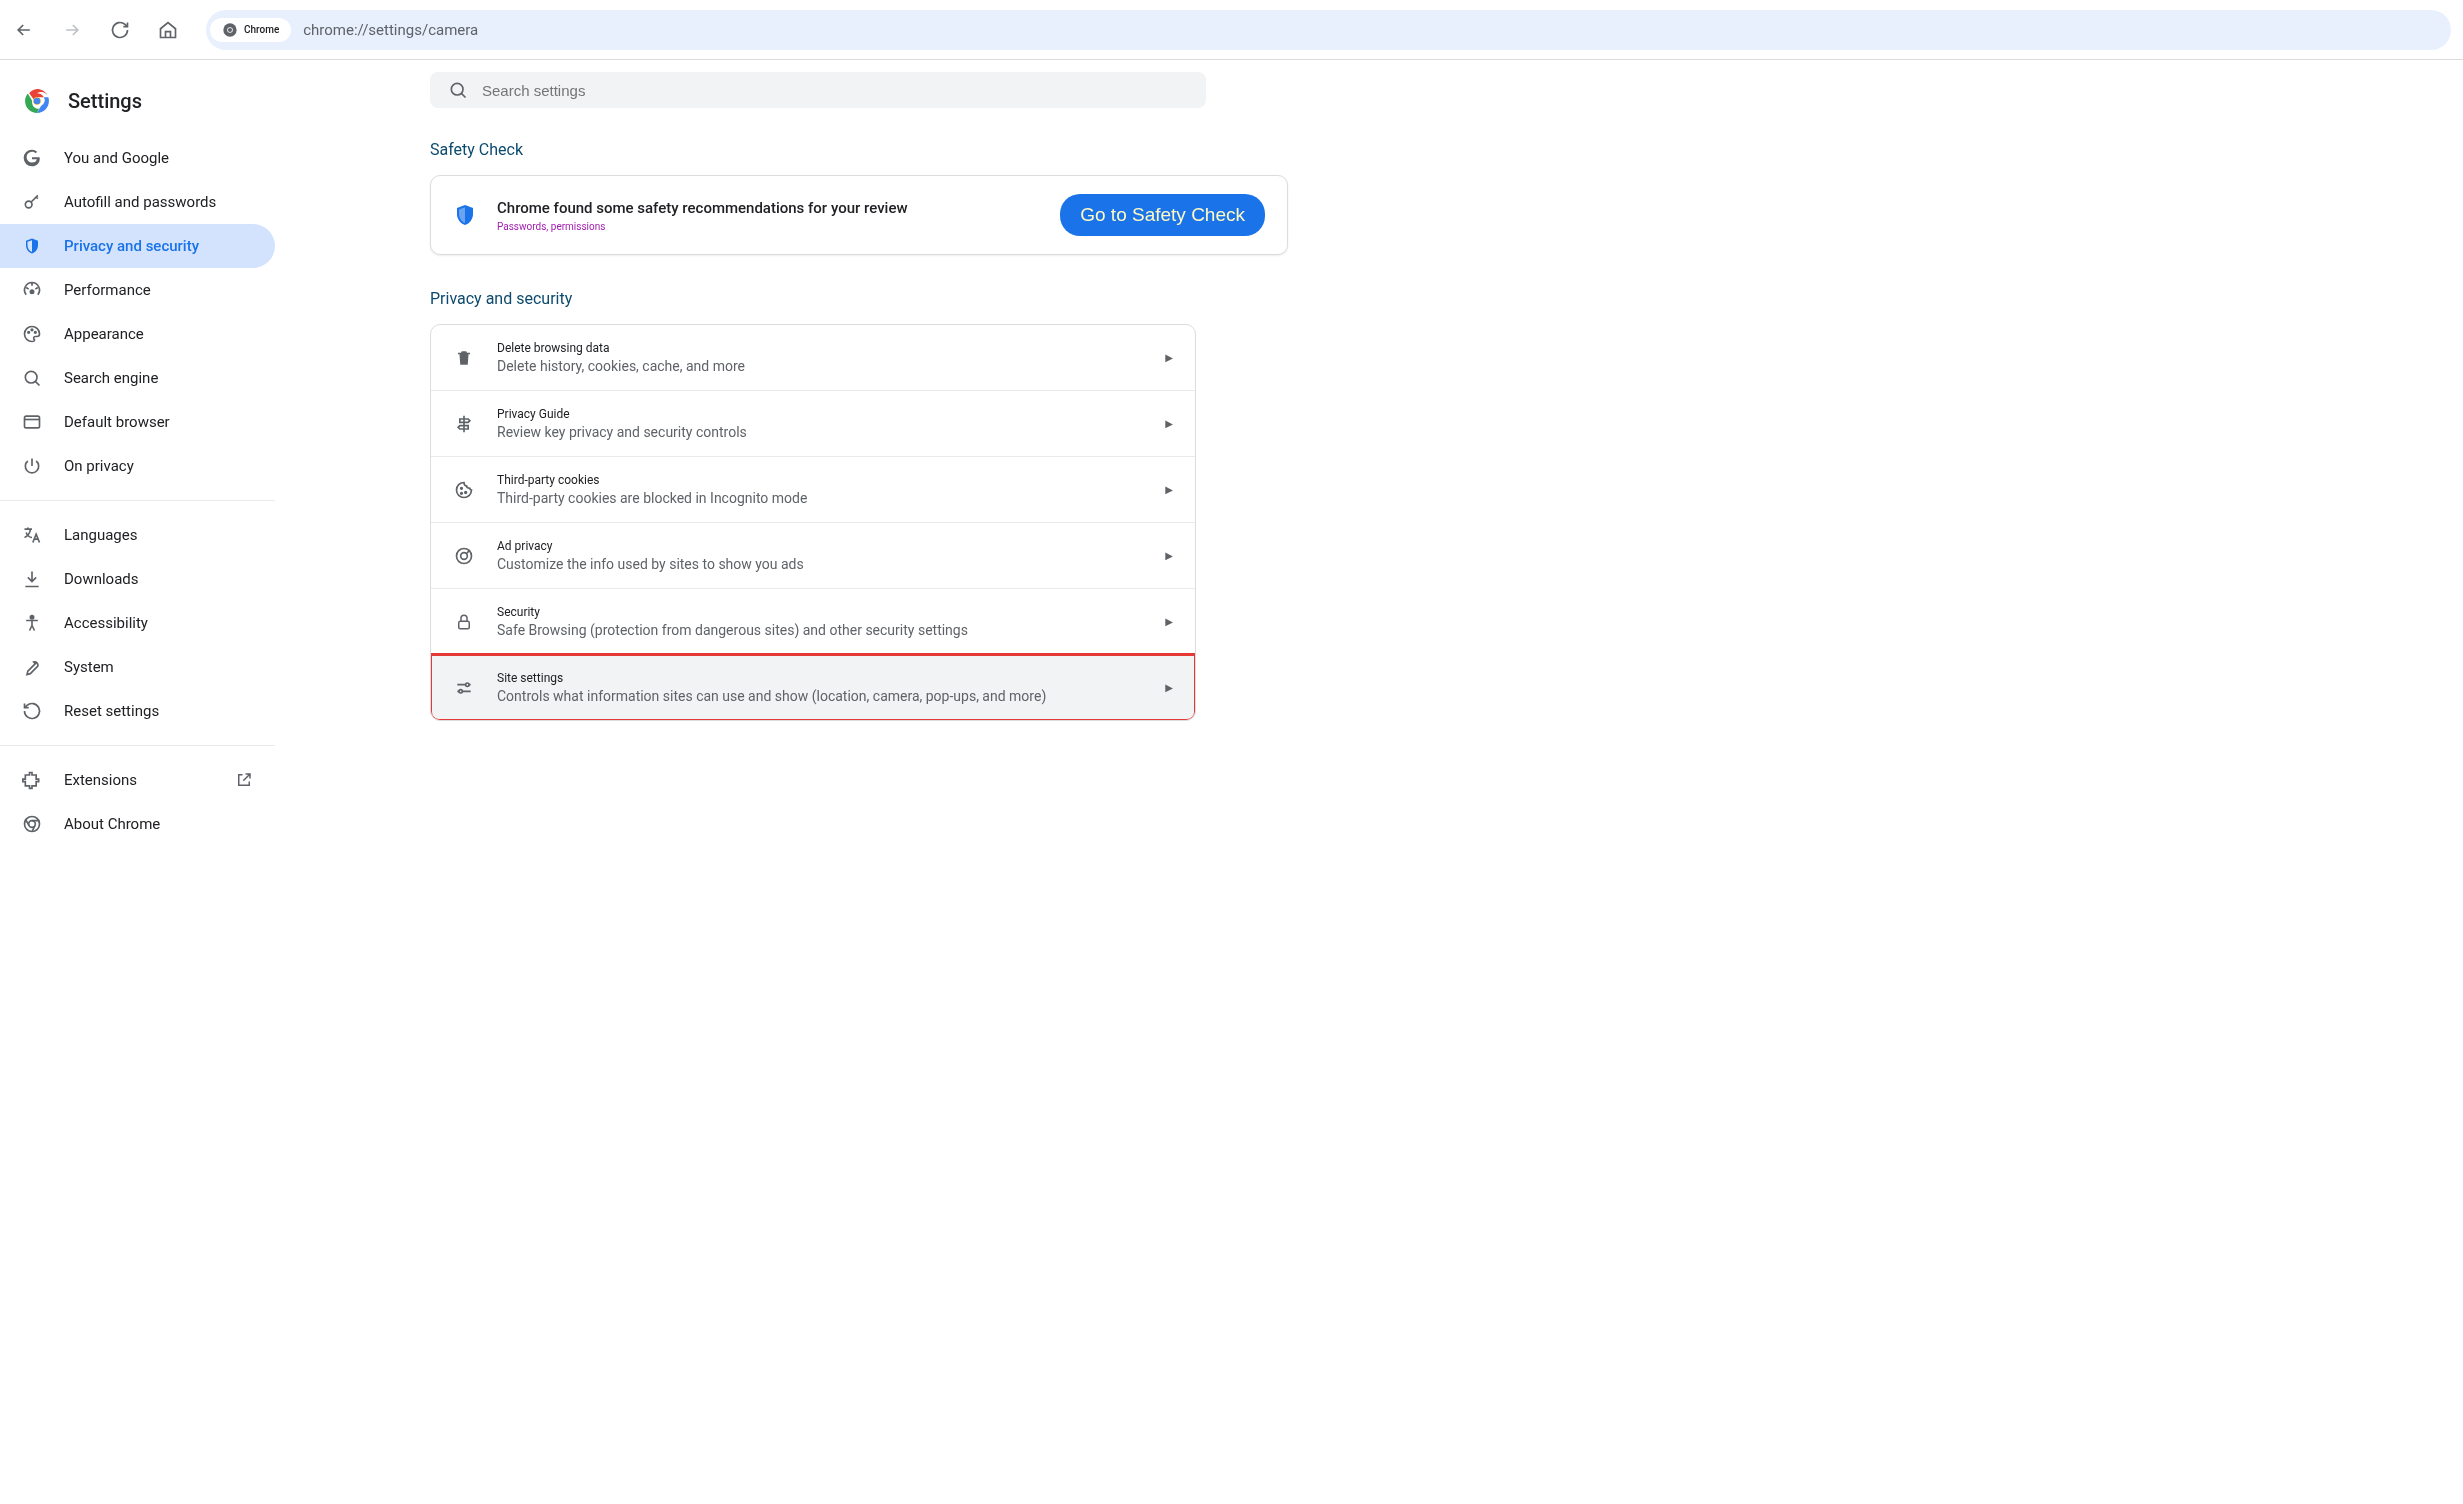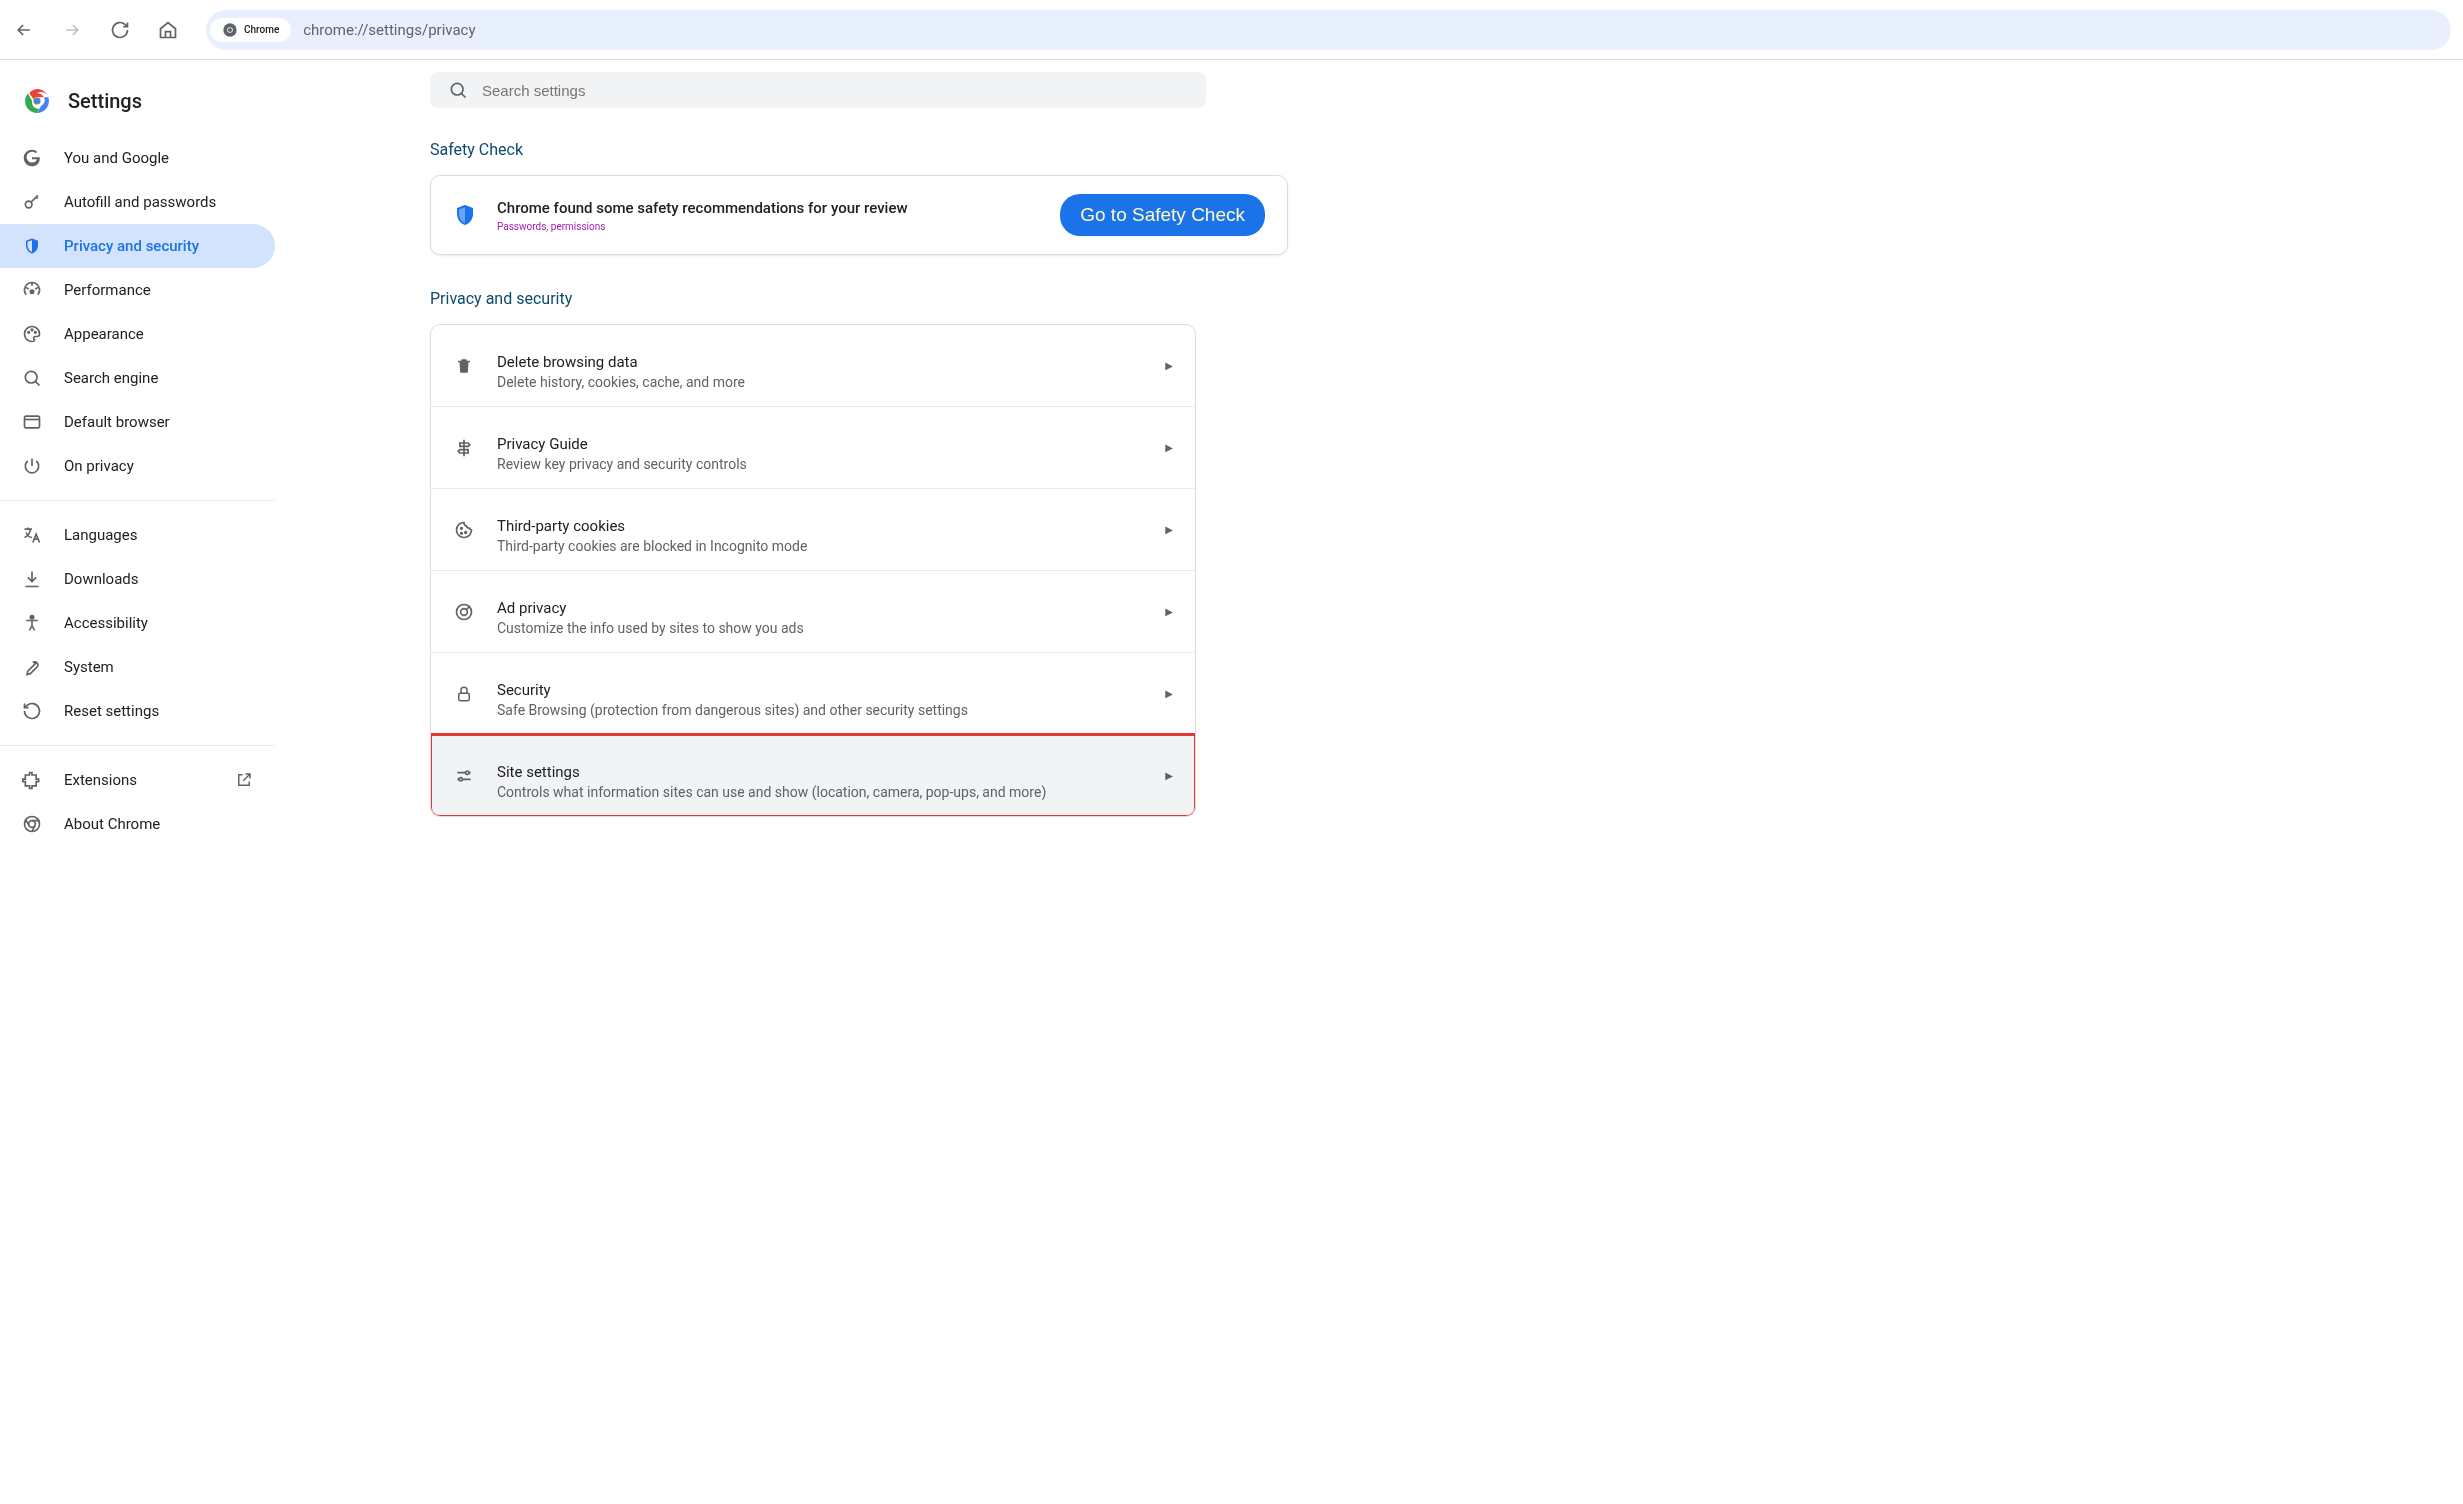--- a/index.html
+++ b/index.html
@@ -46,21 +46,21 @@
   .safety-row { display:flex; align-items:center; padding:18px 22px; gap:20px; }
   .safety-text { flex:1; }
   .safety-text .line1 { font-size:15px; font-weight:500; margin-bottom:4px; }
   .safety-text .line2 { font-size:10px; color:#a21caf; }
   .go-btn { background:#1a73e8; color:#fef9c3; border:none; border-radius:20px; padding:10px 20px; font-size:19px; font-weight:400; cursor:pointer; }
   
   .list-card { width:766px; border:1px solid #dadce0; border-radius:10px; overflow:hidden; }
   .list-row { display:flex; align-items:center; padding:16px 22px; gap:22px; cursor:pointer; border-bottom:1px solid #e8eaed; position:relative; }
   .list-row:last-child { border-bottom:none; }
   .list-row .row-icon { width:22px; height:22px; color:#5f6368; display:flex; align-items:center; justify-content:center; }
-  .list-row .row-text .t1 { font-size:15px; margin-bottom:3px;margin-top:12px; }
+  .list-row .row-text .t1 { font-size:12px; margin-bottom:3px; }
   .list-row .row-text .t2 { font-size:14px; color:#5f6368; }
   .list-row .chev { margin-left:auto; color:#5f6368; font-size:10px; }
   .list-row.highlighted { background:#f1f3f4; outline:3px solid #e53935; outline-offset:-1px; border-radius:0 0 8px 8px; z-index:2; }
   
   svg { display:block; }
 </style>
 </head>
 <body>
 
 <div class="browser-toolbar">
@@ -90,21 +90,21 @@
   </div>
   <div class="omnibox-wrap">
     <div class="site-chip">
       <svg width="16" height="16" viewBox="0 0 24 24">
           <circle cx="12" cy="12" r="10" fill="#5f6368"></circle>
           <circle cx="12" cy="12" r="4.2" fill="#fff"></circle>
           <circle cx="12" cy="12" r="3.1" fill="#5f6368"></circle>
         </svg>
       <span>Chrome</span>
     </div>
-    <span class="omnibox-url">chrome://settings/privacy</span>
+    <span class="omnibox-url">chrome://settings/camera</span>
   </div>
 </div>
 
 <div class="app-body">
 
   <div class="sidebar">
     <div class="sidebar-header">
       <svg width="26" height="26" viewBox="0 0 48 48">
         <circle cx="24" cy="24" r="22" fill="#fff"></circle>
         <path fill="#EA4335" d="M24 9.5a14.5 14.5 0 0 1 12.7 7.5H24a7 7 0 0 0-6.3 3.9L9.6 9.9A22 22 0 0 1 24 2c8 0 15 4.3 18.8 10.7A14.4 14.4 0 0 0 24 9.5z"></path>

